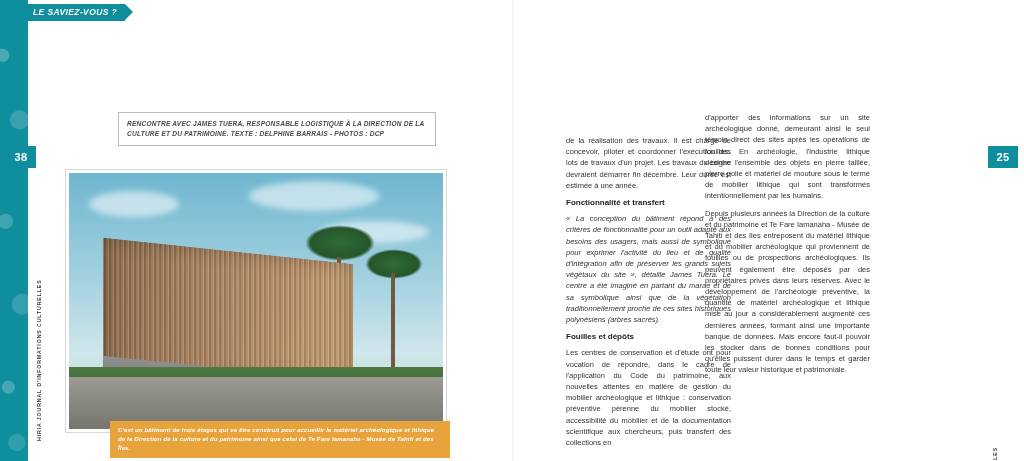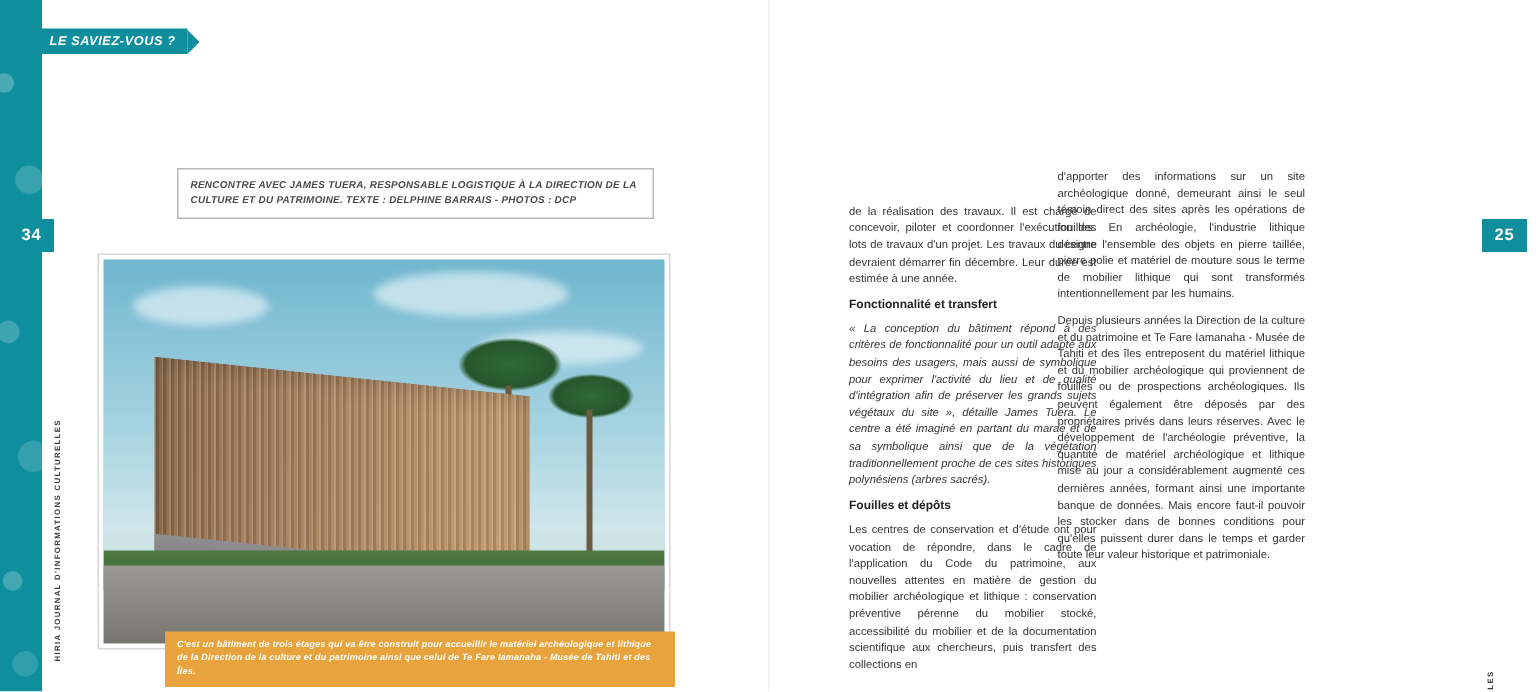--- a/index.html
+++ b/index.html
@@ -65,21 +65,21 @@
     display: flex; align-items: center; justify-content: center;
     letter-spacing: .5px;
   }
   .page-num-left { left: 6px; top: 146px; }
   .page-num-right { right: 6px; top: 146px; }
 
   
   .header {
     position: absolute; left: 0; top: 0;
     width: 1024px; height: 36px;
-    display: flex; align-items: flex-end;
+    display: flex; align-items: flex-start;
   }
   .kicker {
     margin-left: 26px;
     margin-top: 4px;
     background: #0f8e9e;
     color: #ffffff;
     font-size: 8.5px;
     font-weight: bold;
     font-style: italic;
     letter-spacing: .4px;
@@ -250,21 +250,21 @@
 <body>
 
 <div class="page">
 
   <div class="left-strip"></div>
   <div class="spine"></div>
 
   <div class="vert-text vert-left">HIRIA JOURNAL D'INFORMATIONS CULTURELLES</div>
   <div class="vert-text vert-right">HIRIA JOURNAL D'INFORMATIONS CULTURELLES</div>
 
-  <div class="page-num page-num-left">34</div>
+  <div class="page-num page-num-left">38</div>
   <div class="page-num page-num-right">25</div>
 
   <div class="header">
     <div class="kicker">LE SAVIEZ-VOUS ?</div>
     <div class="kicker-arrow"></div>
   </div>
 
 
   <div class="standfirst">RENCONTRE AVEC JAMES TUERA, RESPONSABLE LOGISTIQUE À LA DIRECTION DE LA CULTURE ET DU PATRIMOINE. TEXTE : DELPHINE BARRAIS - PHOTOS : DCP</div>
 

